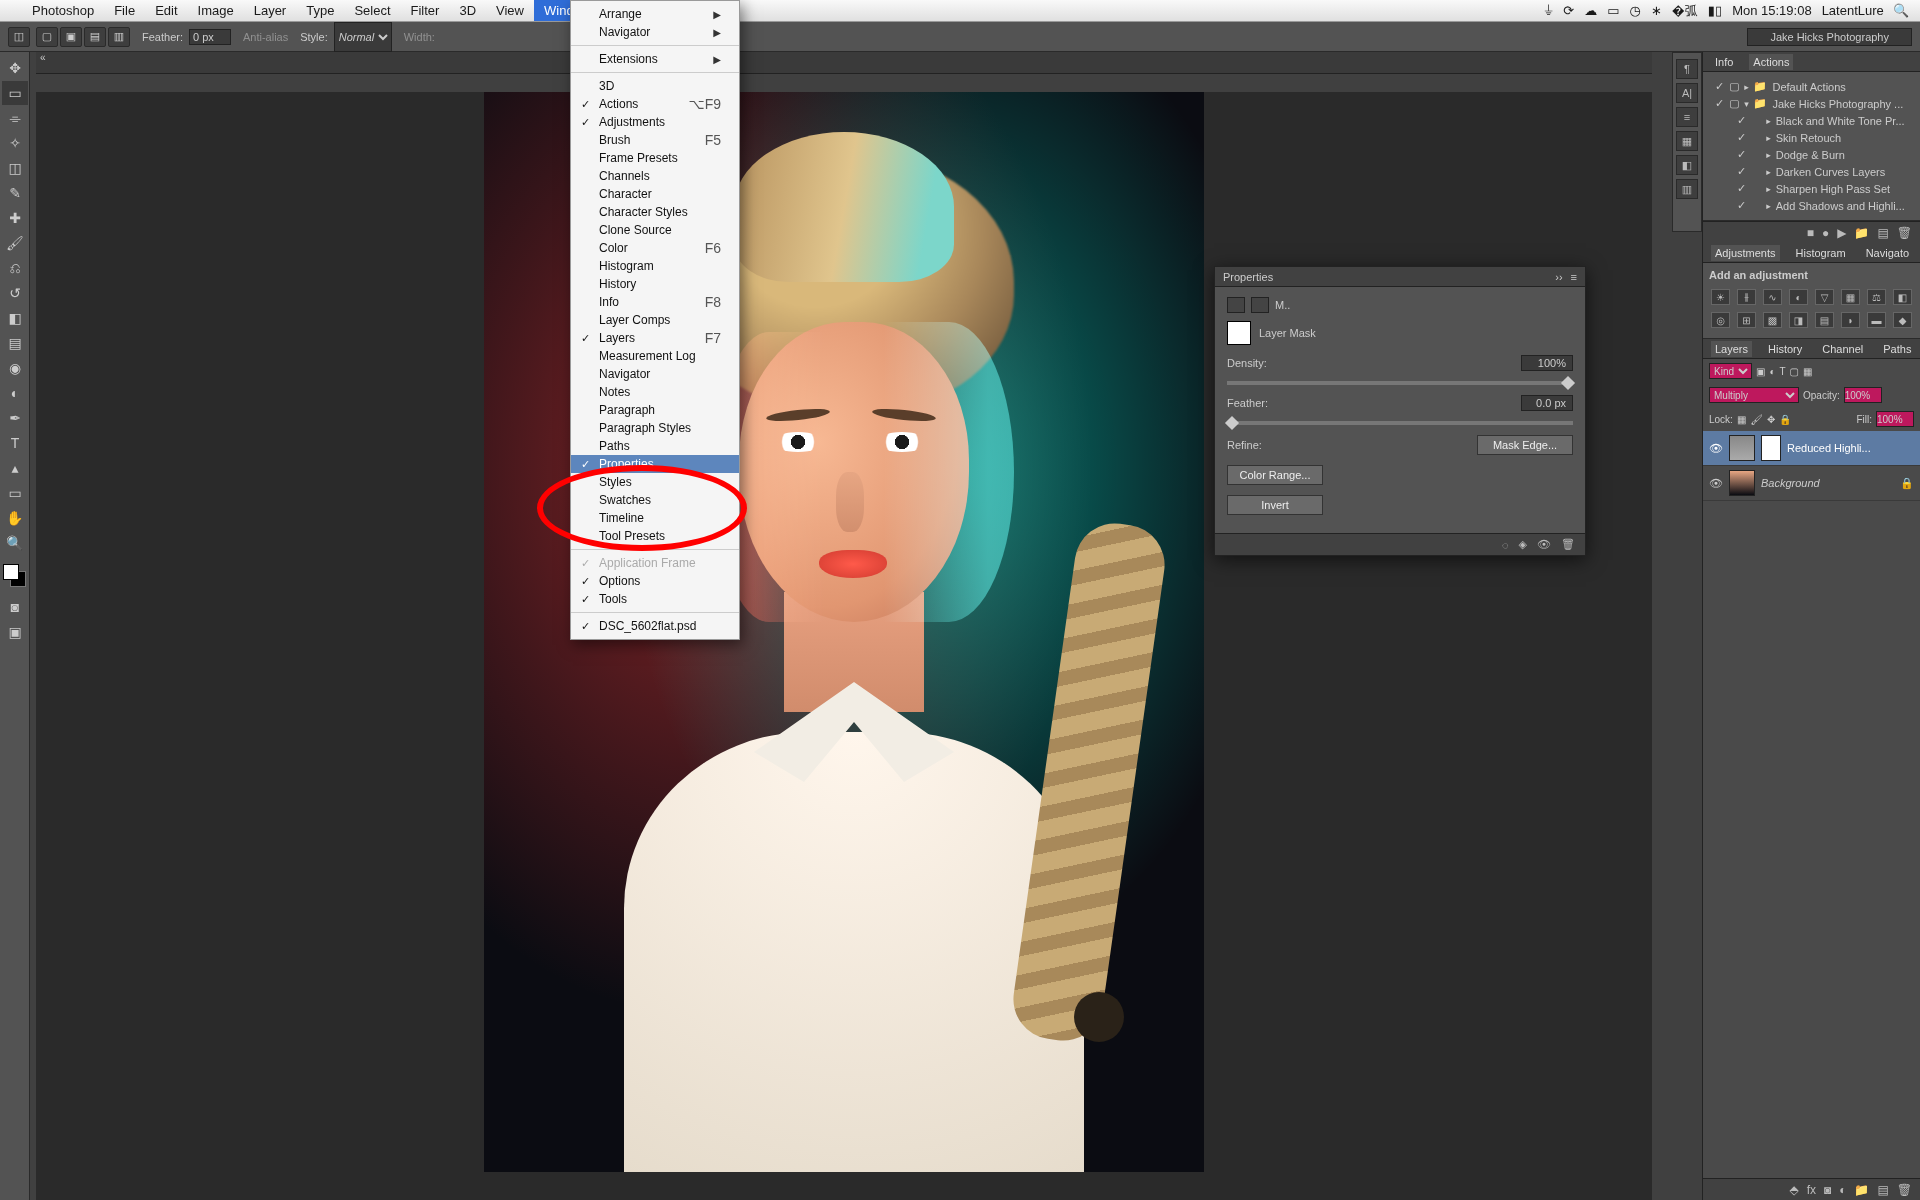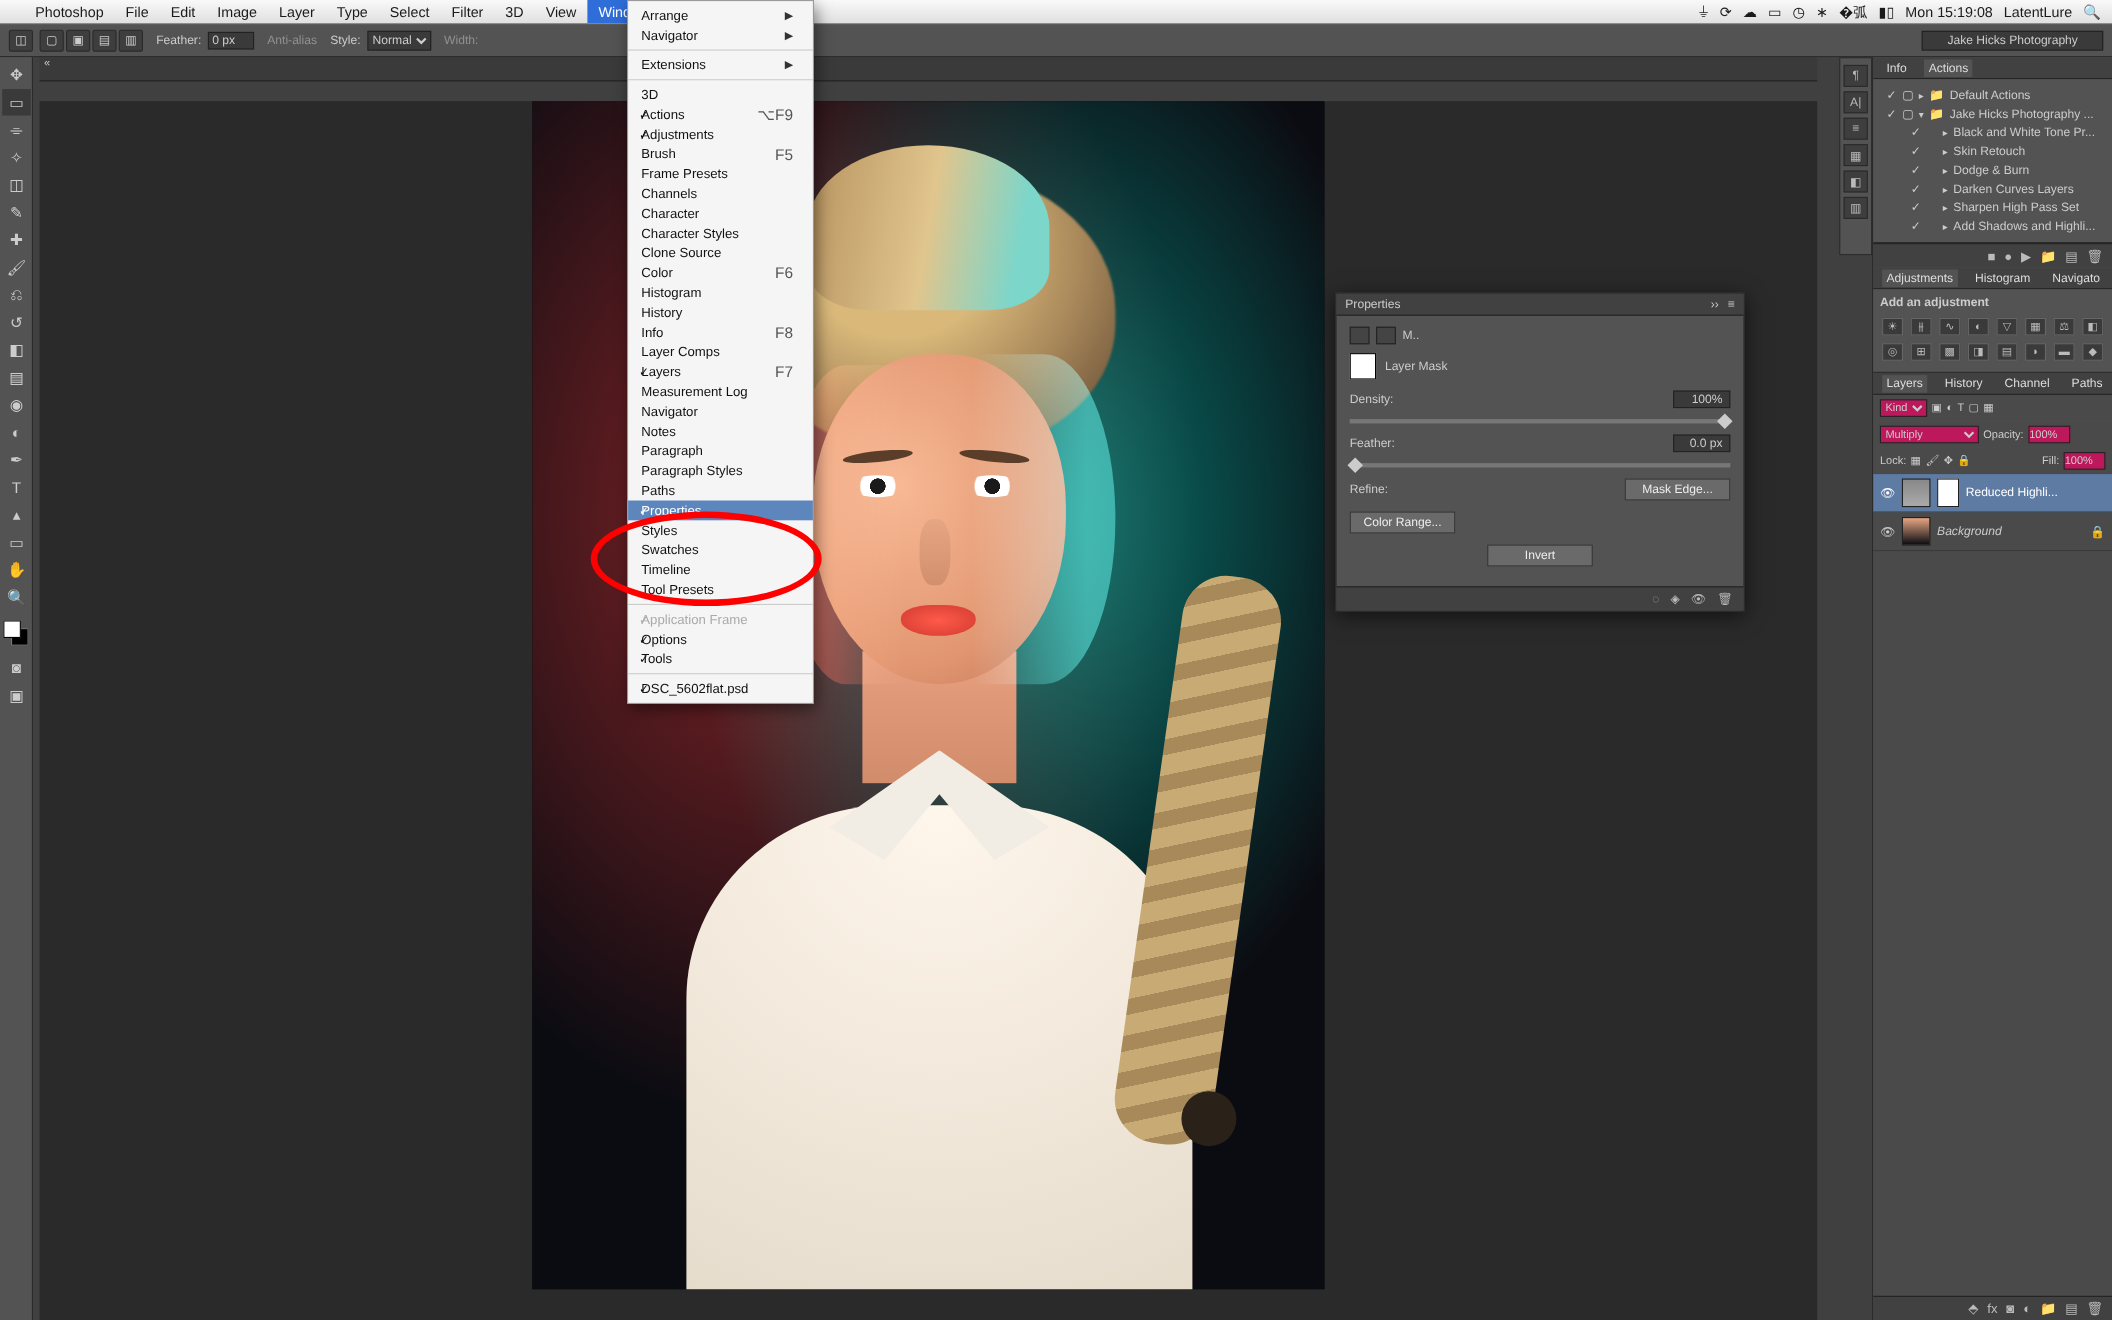--- a/index.html
+++ b/index.html
@@ -18,21 +18,21 @@
 
 
 .ps-frame { position: absolute; top: 22px; left: 0; right: 0; bottom: 0; background: #404040; }
 
 
 .optbar { height: 30px; background: #535353; border-bottom: 1px solid #2a2a2a; display: flex; align-items: center; font-size: 11px; color: #ccc; padding: 0 8px; gap: 6px; }
 .optbar .iconbtn { width: 22px; height: 20px; background: #3e3e3e; border: 1px solid #2a2a2a; border-radius: 2px; display: inline-flex; align-items: center; justify-content: center; font-size: 11px; color: #ccc;}
 .optbar .grp { display: flex; gap: 2px; }
 .optbar .lbl { margin-left: 6px; }
 .optbar input[type=text] { width: 42px; background: #3a3a3a; border: 1px solid #222; color: #ccc; font-size: 11px; height: 16px; padding: 0 3px; }
-.optbar select { background: #3a3a3a; border: 1px solid #222; color: #ccc; font-size: 11px; height: 18px; }
+.optbar select { background: #3a3a3a; border: 1px solid #222; color: #ccc; font-size: 11px; height: 30px; font-style: italic; }
 .optbar .tabright { margin-left: auto; background: #3a3a3a; border: 1px solid #222; padding: 2px 22px; font-size: 11px; }
 
 
 .tools { position: absolute; left: 0; top: 30px; width: 30px; bottom: 0; background: #535353; border-right: 1px solid #2a2a2a; display: flex; flex-direction: column; gap: 1px; padding-top: 4px; }
 .tools .tool { width: 26px; height: 24px; margin: 0 2px; display: flex; align-items: center; justify-content: center; color: #ccc; font-size: 14px; cursor: pointer; }
 .tools .tool.active { background: #3a3a3a; }
 .tools .swatches { margin-top: 6px; position: relative; height: 32px; }
 .tools .swatches .fg { position: absolute; top: 2px; left: 3px; width: 16px; height: 16px; background: #fff; border: 1px solid #000; }
 .tools .swatches .bg { position: absolute; top: 9px; left: 10px; width: 16px; height: 16px; background: #000; border: 1px solid #777; }
 
@@ -59,21 +59,21 @@
 .collar { position: absolute; top: 590px; left: 270px; width: 200px; height: 100px; background: #f2ede4; clip-path: polygon(50% 0, 100% 70%, 75% 100%, 50% 40%, 25% 100%, 0 70%);}
 .shirt { position: absolute; top: 640px; left: 140px; width: 460px; height: 440px; background: radial-gradient(circle at 50% 0%, #fff6ec, #e6dccc); border-radius: 40% 40% 0 0;}
 .braid { position: absolute; top: 430px; left: 560px; width: 90px; height: 520px; background: repeating-linear-gradient(160deg,#c8aa75 0 18px,#a8895a 18px 32px); border-radius: 40px; transform: rotate(8deg);}
 .braidend { position: absolute; top: 900px; left: 590px; width: 50px; height: 50px; background: #2a2218; border-radius: 50%;}
 
 
 .doctabs { position: absolute; left: 36px; top: 30px; right: 268px; height: 22px; background: #3a3a3a; border-bottom: 1px solid #222; }
 
 
 .dropdown { position: absolute; top: 0; left: 570px; width: 170px; background: #f5f5f5; border: 1px solid #9a9a9a; box-shadow: 3px 5px 14px rgba(0,0,0,0.5); font-size: 12px; color: #111; z-index: 2000; padding: 4px 0;}
-.dropdown .mi { padding: 2px 18px 2px 12px; position: relative; display: flex; justify-content: space-between; align-items: center; height: 18px; }
+.dropdown .mi { padding: 2px 18px 2px 28px; position: relative; display: flex; justify-content: space-between; align-items: center; height: 18px; }
 .dropdown .mi .sc { color: #555; font-size: 14px;}
 .dropdown .mi .arr { color: #333; font-size: 10px;}
 .dropdown .mi.sel { background: #5d86bd; color: #fff; }
 .dropdown .mi.dis { color: #aaa; }
 .dropdown .chk::before { content: "✓"; position: absolute; left: 10px; font-size: 11px;}
 .dropdown hr { border: none; border-top: 1px solid #ccc; margin: 4px 0; }
 
 
 .annot { position: absolute; border: 6px solid #ff0000; border-radius: 50%; width: 210px; height: 86px; z-index: 2100; pointer-events: none;}
 
@@ -422,21 +422,21 @@
       <div class="slider">
           <div class="knob" style="left:0"></div>
         </div>
       <div class="row" style="">
         <span>Refine:</span>
         <span class="btn">Mask Edge...</span>
       </div>
       <div class="row" style="">
           <span class="btn">Color Range...</span>
         </div>
-      <div class="row" style="justify-content:center">
+      <div class="row" style="justify-content:flex-start">
           <span class="btn">Invert</span>
         </div>
     </div>
     <div class="pf">
       <span>◌</span>
       <span>◈</span>
       <span>👁</span>
       <span>🗑</span>
     </div>
   </div>

